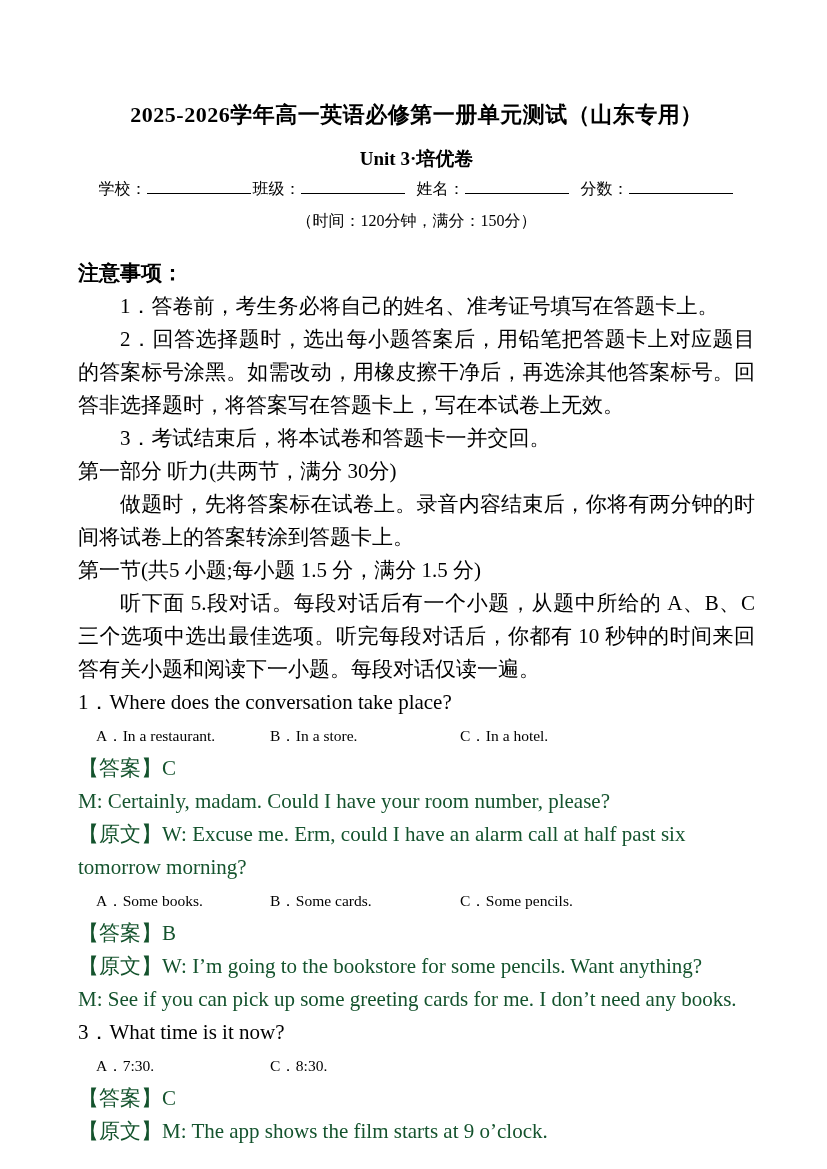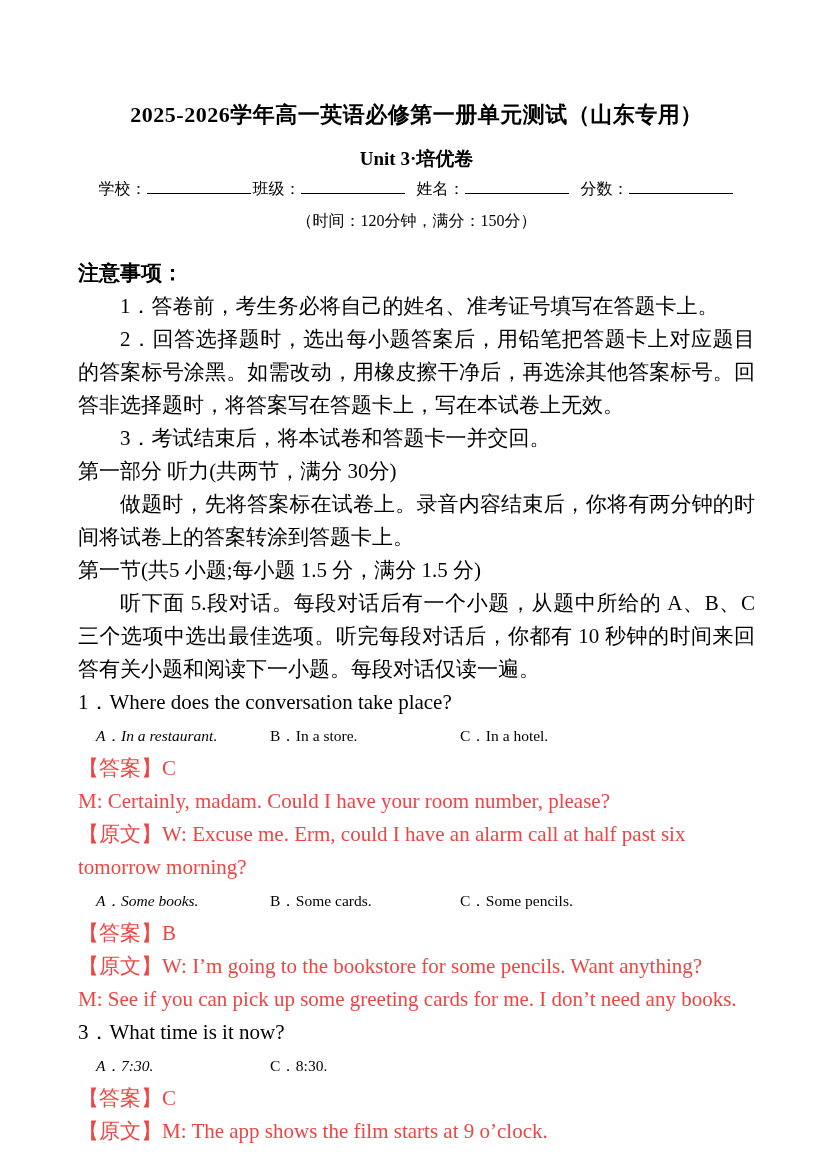--- a/index.html
+++ b/index.html
@@ -56,28 +56,28 @@
     margin-bottom: 20px;
   }
   p {
     margin: 0;
     font-size: 21px;
     line-height: 33px;
   }
   .notes-header { font-weight: bold; }
   .indent { text-indent: 2em; }
   .justify { text-align: justify; }
-  .red { color: #ef4444; }
+  .red { color: #14532d; }
   .options {
     display: flex;
     padding-left: 18px;
     font-size: 15.5px;
     line-height: 33px;
   }
-  .opt-a { width: 174px; font-style: italic; }
+  .opt-a { width: 174px; }
   .opt-b { width: 190px; }
   .opt-c { flex: 1; }
 </style>
 </head>
 <body>
 
 <div class="page">
 
   <h1 class="title">2025-2026学年高一英语必修第一册单元测试（山东专用）</h1>
   <h2 class="subtitle">Unit 3·培优卷</h2>

